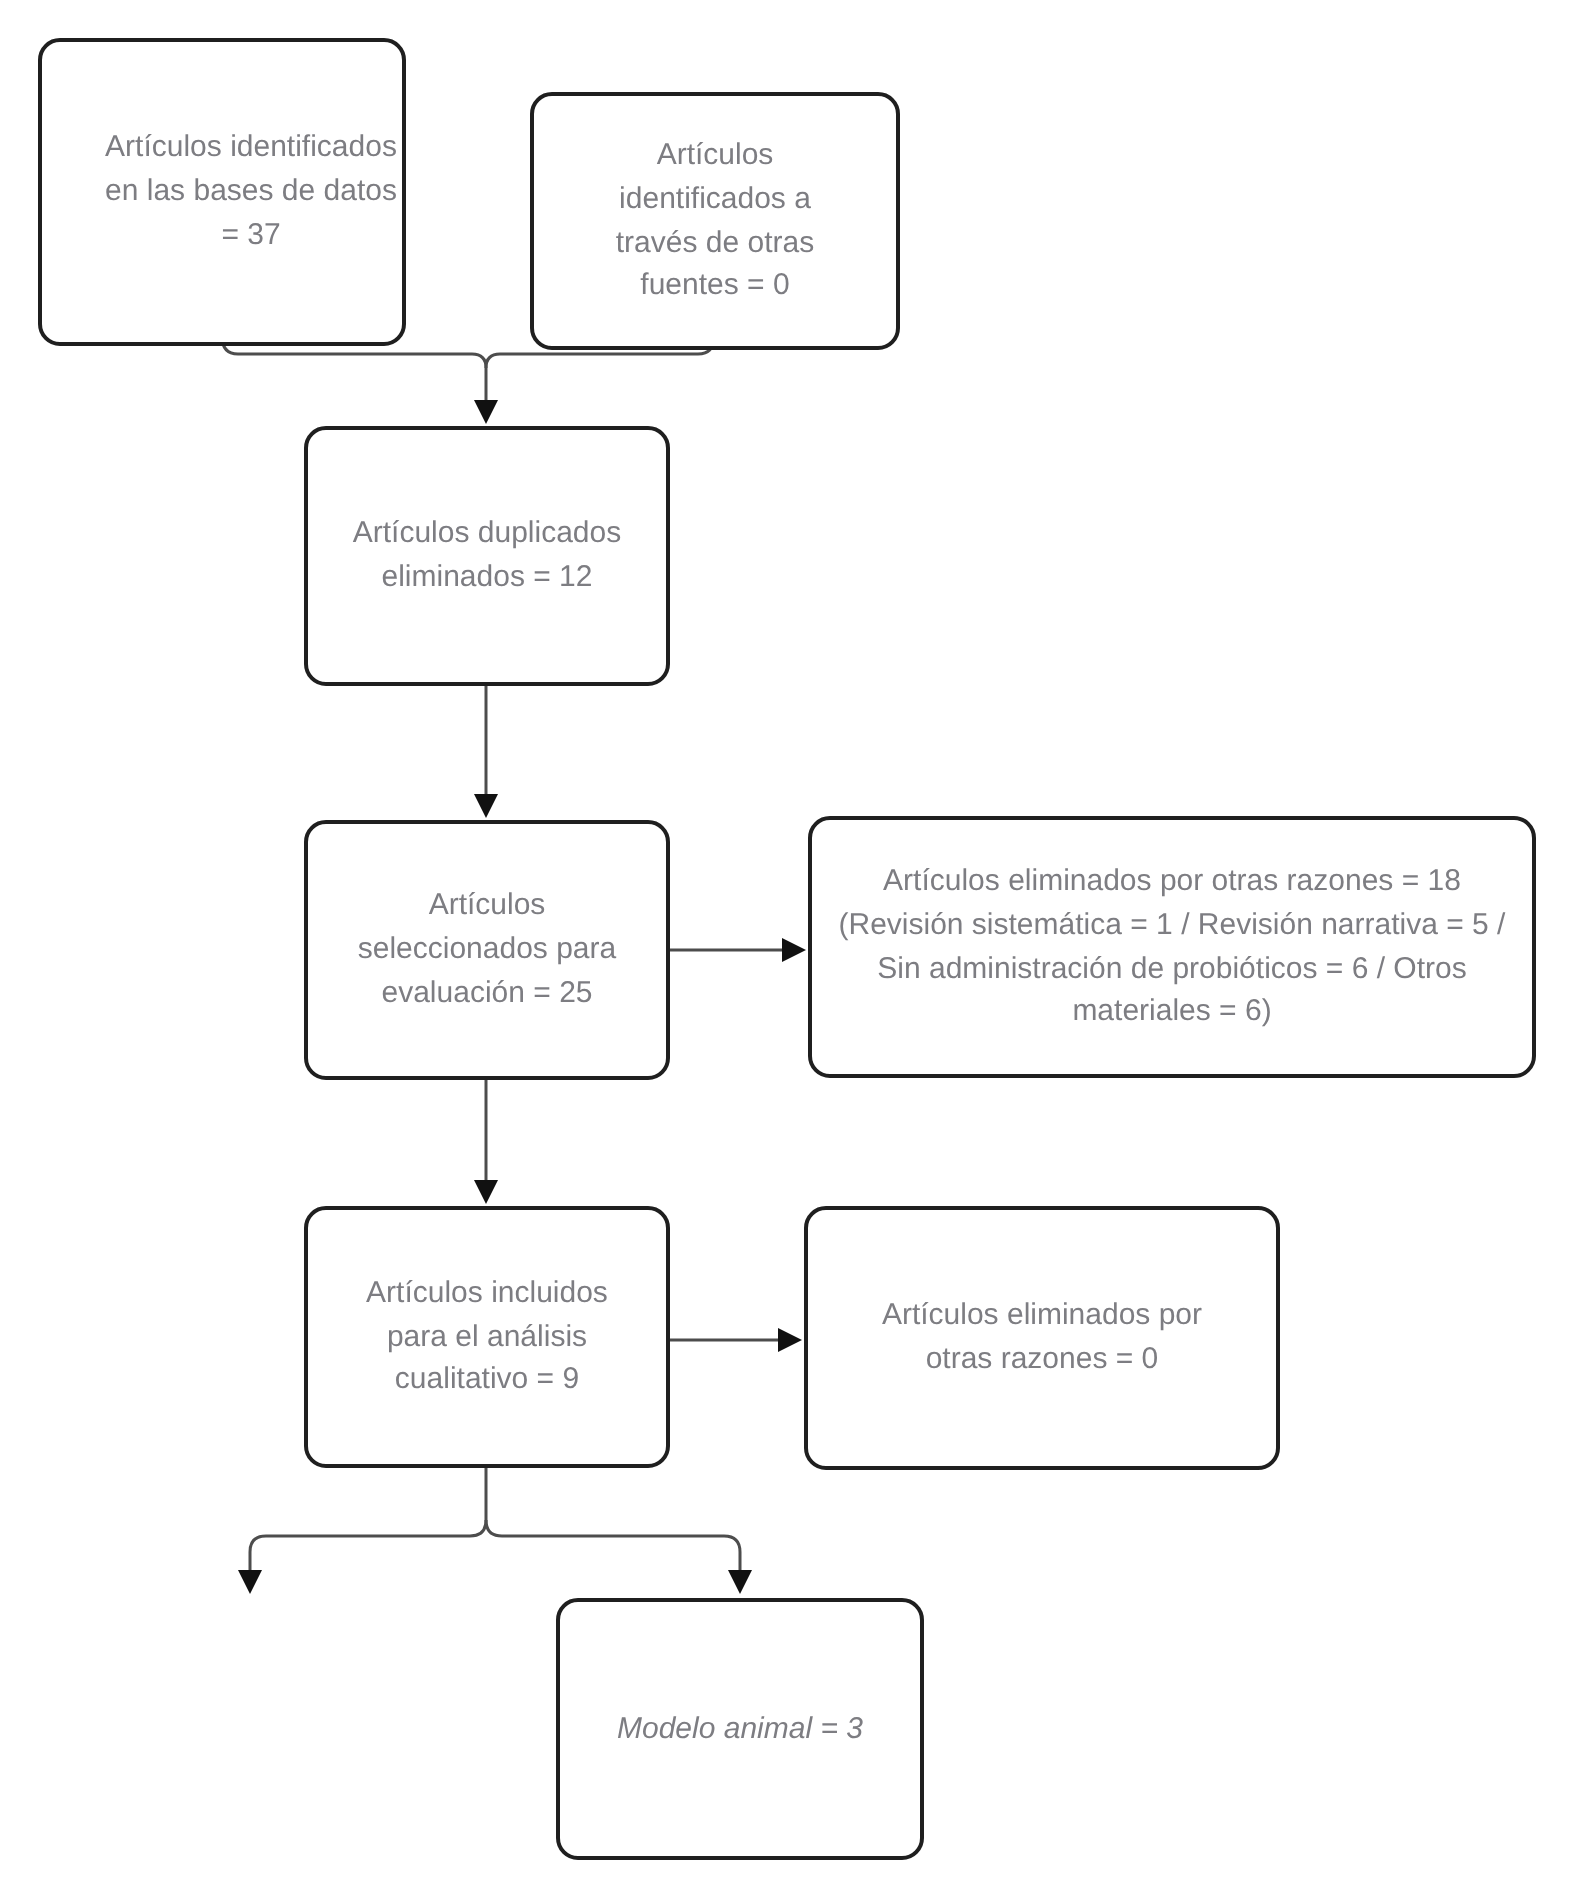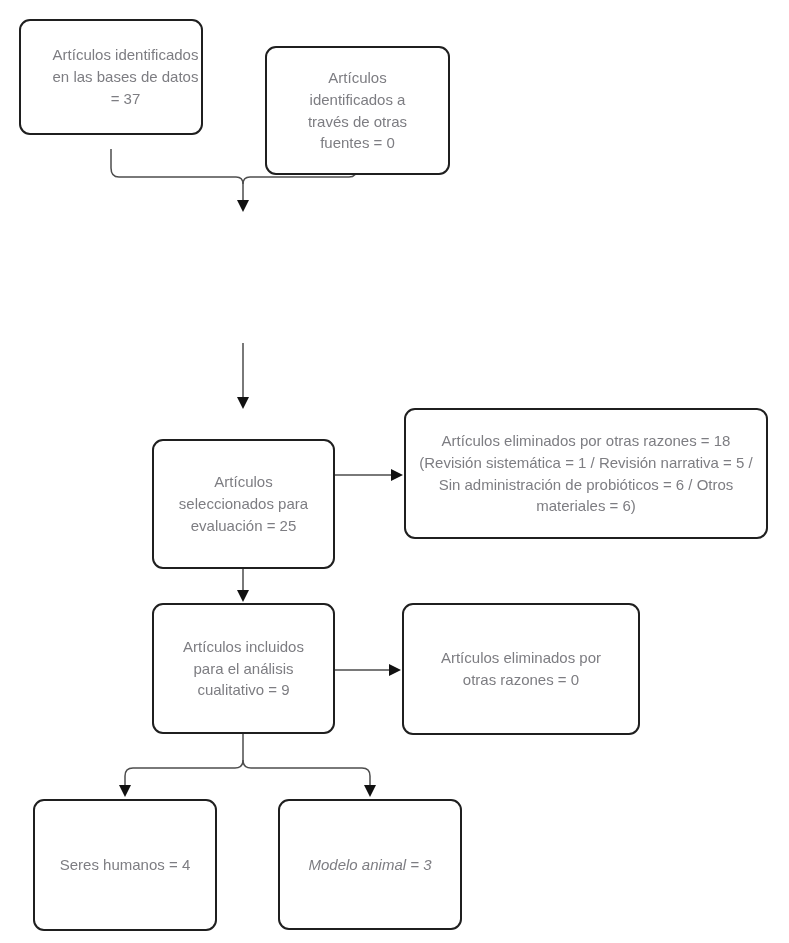--- a/index.html
+++ b/index.html
@@ -71,46 +71,46 @@
 
     <path d="M335,670 H389"></path>
     <polygon points="389,664 389,676 401,670"></polygon>
 
     <path d="M243,734 V760 Q243,768 235,768 H133 Q125,768 125,776 V786"></path>
     <path d="M243,760 Q243,768 251,768 H362 Q370,768 370,776 V786"></path>
     <polygon points="119,785 131,785 125,797"></polygon>
     <polygon points="364,785 376,785 370,797"></polygon>
   </svg>
 
-  <div class="node" style="left:19px; top:19px; width:184px; height:116px;padding-left:29px;">
+  <div class="node" style="left:19px; top:19px; width:184px; height:154px;padding-left:29px;">
     <span style="max-width:150px;">Artículos identificados en las bases de datos = 37</span>
   </div>
 
   <div class="node" style="left:265px; top:18px; width:185px; height:129px;margin-top:28px;">
     <span style="max-width:118px;">Artículos identificados a través de otras fuentes = 0</span>
   </div>
 
+  <div class="node" style="left:152px; top:213px; width:183px; height:130px;">
+    <span style="max-width:160px;">Artículos duplicados eliminados = 12</span>
+  </div>
 
-  <div class="node" style="left:152px; top:410px; width:183px; height:130px;margin-top:29px;">
+  <div class="node" style="left:152px; top:410px; width:183px; height:130px;">
     <span style="max-width:150px;">Artículos seleccionados para evaluación = 25</span>
   </div>
 
   <div class="node" style="left:404px; top:408px; width:364px; height:131px;">
     <span style="max-width:338px;">Artículos eliminados por otras razones = 18 (Revisión sistemática = 1 / Revisión narrativa = 5 / Sin administración de probióticos = 6 / Otros materiales = 6)</span>
   </div>
 
   <div class="node" style="left:152px; top:603px; width:183px; height:131px;">
     <span style="max-width:150px;">Artículos incluidos para el análisis cualitativo = 9</span>
   </div>
 
   <div class="node" style="left:402px; top:603px; width:238px; height:132px;">
     <span style="max-width:180px;">Artículos eliminados por otras razones = 0</span>
   </div>
 
-  <div class="node" style="left:33px; top:799px; width:184px; height:132px;">
-    <span style="max-width:170px;">Seres humanos = 4</span>
-  </div>
 
   <div class="node" style="left:278px; top:799px; width:184px; height:131px;">
     <span style="max-width:170px;font-style:italic;">Modelo animal = 3</span>
   </div>
 
 </div>
 
 </body></html>

